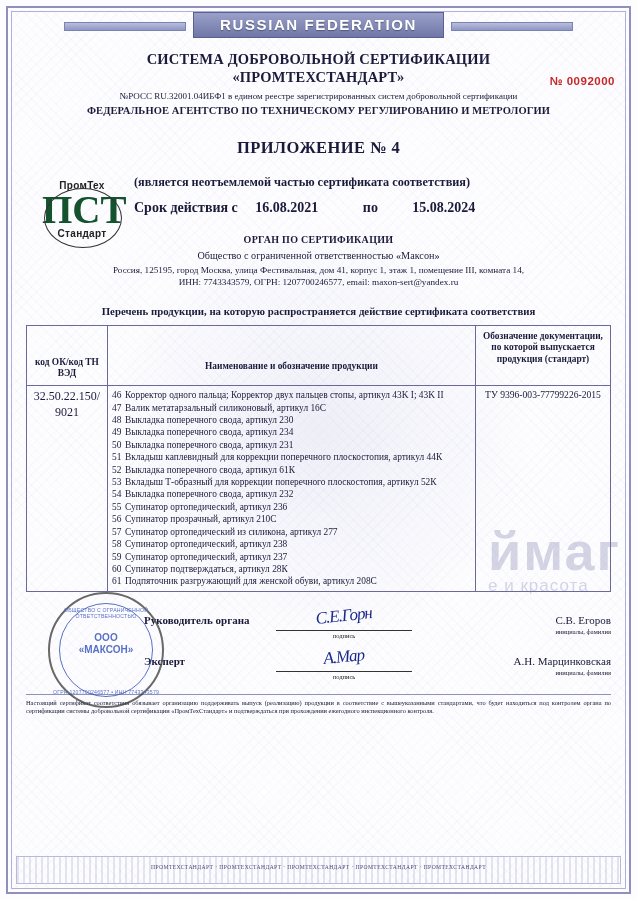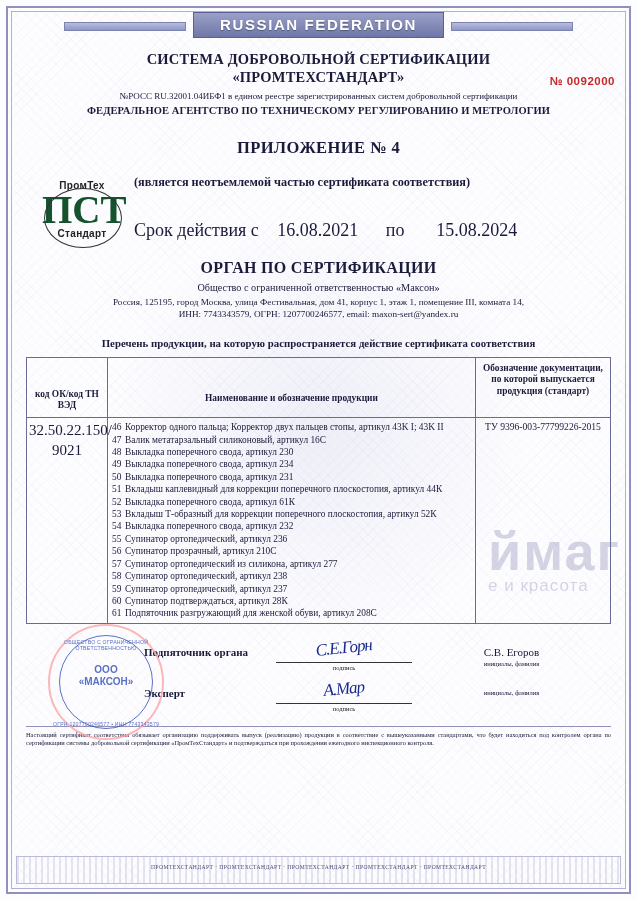--- a/index.html
+++ b/index.html
@@ -123,32 +123,32 @@
   }
 
   .cert-ref {
     margin-top: 16px;
     padding-left: 108px;
     font-size: 12.3px;
     font-weight: bold;
     line-height: 1.45;
   }
   .valid-row {
-    margin-top: 28px;
+    margin-top: 8px;
     padding-left: 108px;
-    font-size: 18px;
-    font-weight: normal;
+    font-size: 14px;
+    font-weight: bold;
   }
   .valid-row .v-date { display: inline-block; min-width: 104px; text-align: left; }
   .valid-row .v-po { display: inline-block; width: 46px; }
 
   .org-title {
     text-align: center;
     font-weight: bold;
-    font-size: 16px;
+    font-size: 10px;
     margin-top: 18px;
     letter-spacing: 0.3px;
   }
   .org-sub {
     text-align: center;
     font-size: 8.6px;
     margin-top: 2px;
   }
   .org-name {
     text-align: center;
@@ -185,21 +185,21 @@
     font-weight: bold;
     text-align: center;
     padding: 5px 3px;
     line-height: 1.25;
   }
   th.c1 { width: 74px; }
   th.c3 { width: 128px; }
   .head-cell-2 { padding-top: 30px; }
   .head-cell-1 { padding-top: 26px; }
   td.code {
-    font-size: 15px;
+    font-size: 12px;
     text-align: center;
     padding: 3px 2px;
     line-height: 1.3;
   }
   td.names {
     font-size: 9.4px;
     padding: 3px 4px;
     line-height: 1.32;
   }
   td.names .item { display: flex; }
@@ -235,21 +235,21 @@
     border-bottom: 1px solid #333;
     height: 20px;
   }
   .sign-cap {
     font-size: 6.5px;
     margin-top: 1px;
     color: #222;
   }
   .sign-name {
     flex: 1;
-    text-align: center;
+    text-align: right;
     font-size: 11px;
     padding-top: 4px;
   }
   .sign-name .nm { display: block; }
   .sign-name .cap2 { display: block; font-size: 6.5px; margin-top: 2px; }
   .scribble {
     position: absolute;
     left: 0; right: 0; top: -4px;
     height: 26px;
     color: #1b2a8a;
@@ -260,21 +260,21 @@
     transform: rotate(-6deg);
   }
 
   
   .stamp {
     position: absolute;
     left: 22px;
     top: -18px;
     width: 112px;
     height: 112px;
-    border: 2px solid #fca5a5;
+    border: 2px solid #404040;
     border-radius: 50%;
     opacity: 0.78;
     z-index: 5;
   }
   .stamp::after {
     content: "";
     position: absolute;
     left: 9px; top: 9px; right: 9px; bottom: 9px;
     border: 1px solid #2b49b5;
     border-radius: 50%;
@@ -533,40 +533,41 @@
       <div class="stamp">
         <div class="stamp-top">ОБЩЕСТВО С ОГРАНИЧЕННОЙ ОТВЕТСТВЕННОСТЬЮ</div>
         <div class="stamp-center">
           <div>ООО</div>
           <div>«МАКСОН»</div>
         </div>
         <div class="stamp-bottom">ОГРН 1207700246577 • ИНН 7743343579</div>
       </div>
 
       <div class="sign-row">
-        <div class="sign-role">Подпяточник органа</div>
+        <div class="sign-role">Руководитель органа</div>
         <div class="sign-mid">
           <div class="scribble">С.Е.Горн</div>
           <div class="sign-line"></div>
           <div class="sign-cap">подпись</div>
         </div>
         <div class="sign-name">
           <span class="nm">С.В. Егоров</span>
           <span class="cap2">инициалы, фамилия</span>
         </div>
       </div>
 
       <div class="sign-row" style="margin-top:12px">
         <div class="sign-role">Эксперт</div>
         <div class="sign-mid">
           <div class="scribble">А.Мар</div>
           <div class="sign-line"></div>
           <div class="sign-cap">подпись</div>
         </div>
         <div class="sign-name">
+          <span class="nm">А.Н. Марцинковская</span>
           <span class="cap2">инициалы, фамилия</span>
         </div>
       </div>
     </div>
 
     <div class="footnote">Настоящий сертификат соответствия обязывает организацию поддерживать выпуск (реализацию) продукции в соответствие с вышеуказанными стандартами, что будет находиться под контролем органа по сертификации системы добровольной сертификации «ПромТехСтандарт» и подтверждаться при прохождении ежегодного инспекционного контроля.</div>
   </div>
 
   <div class="pst-logo">
     <div class="pst-oval"></div>

